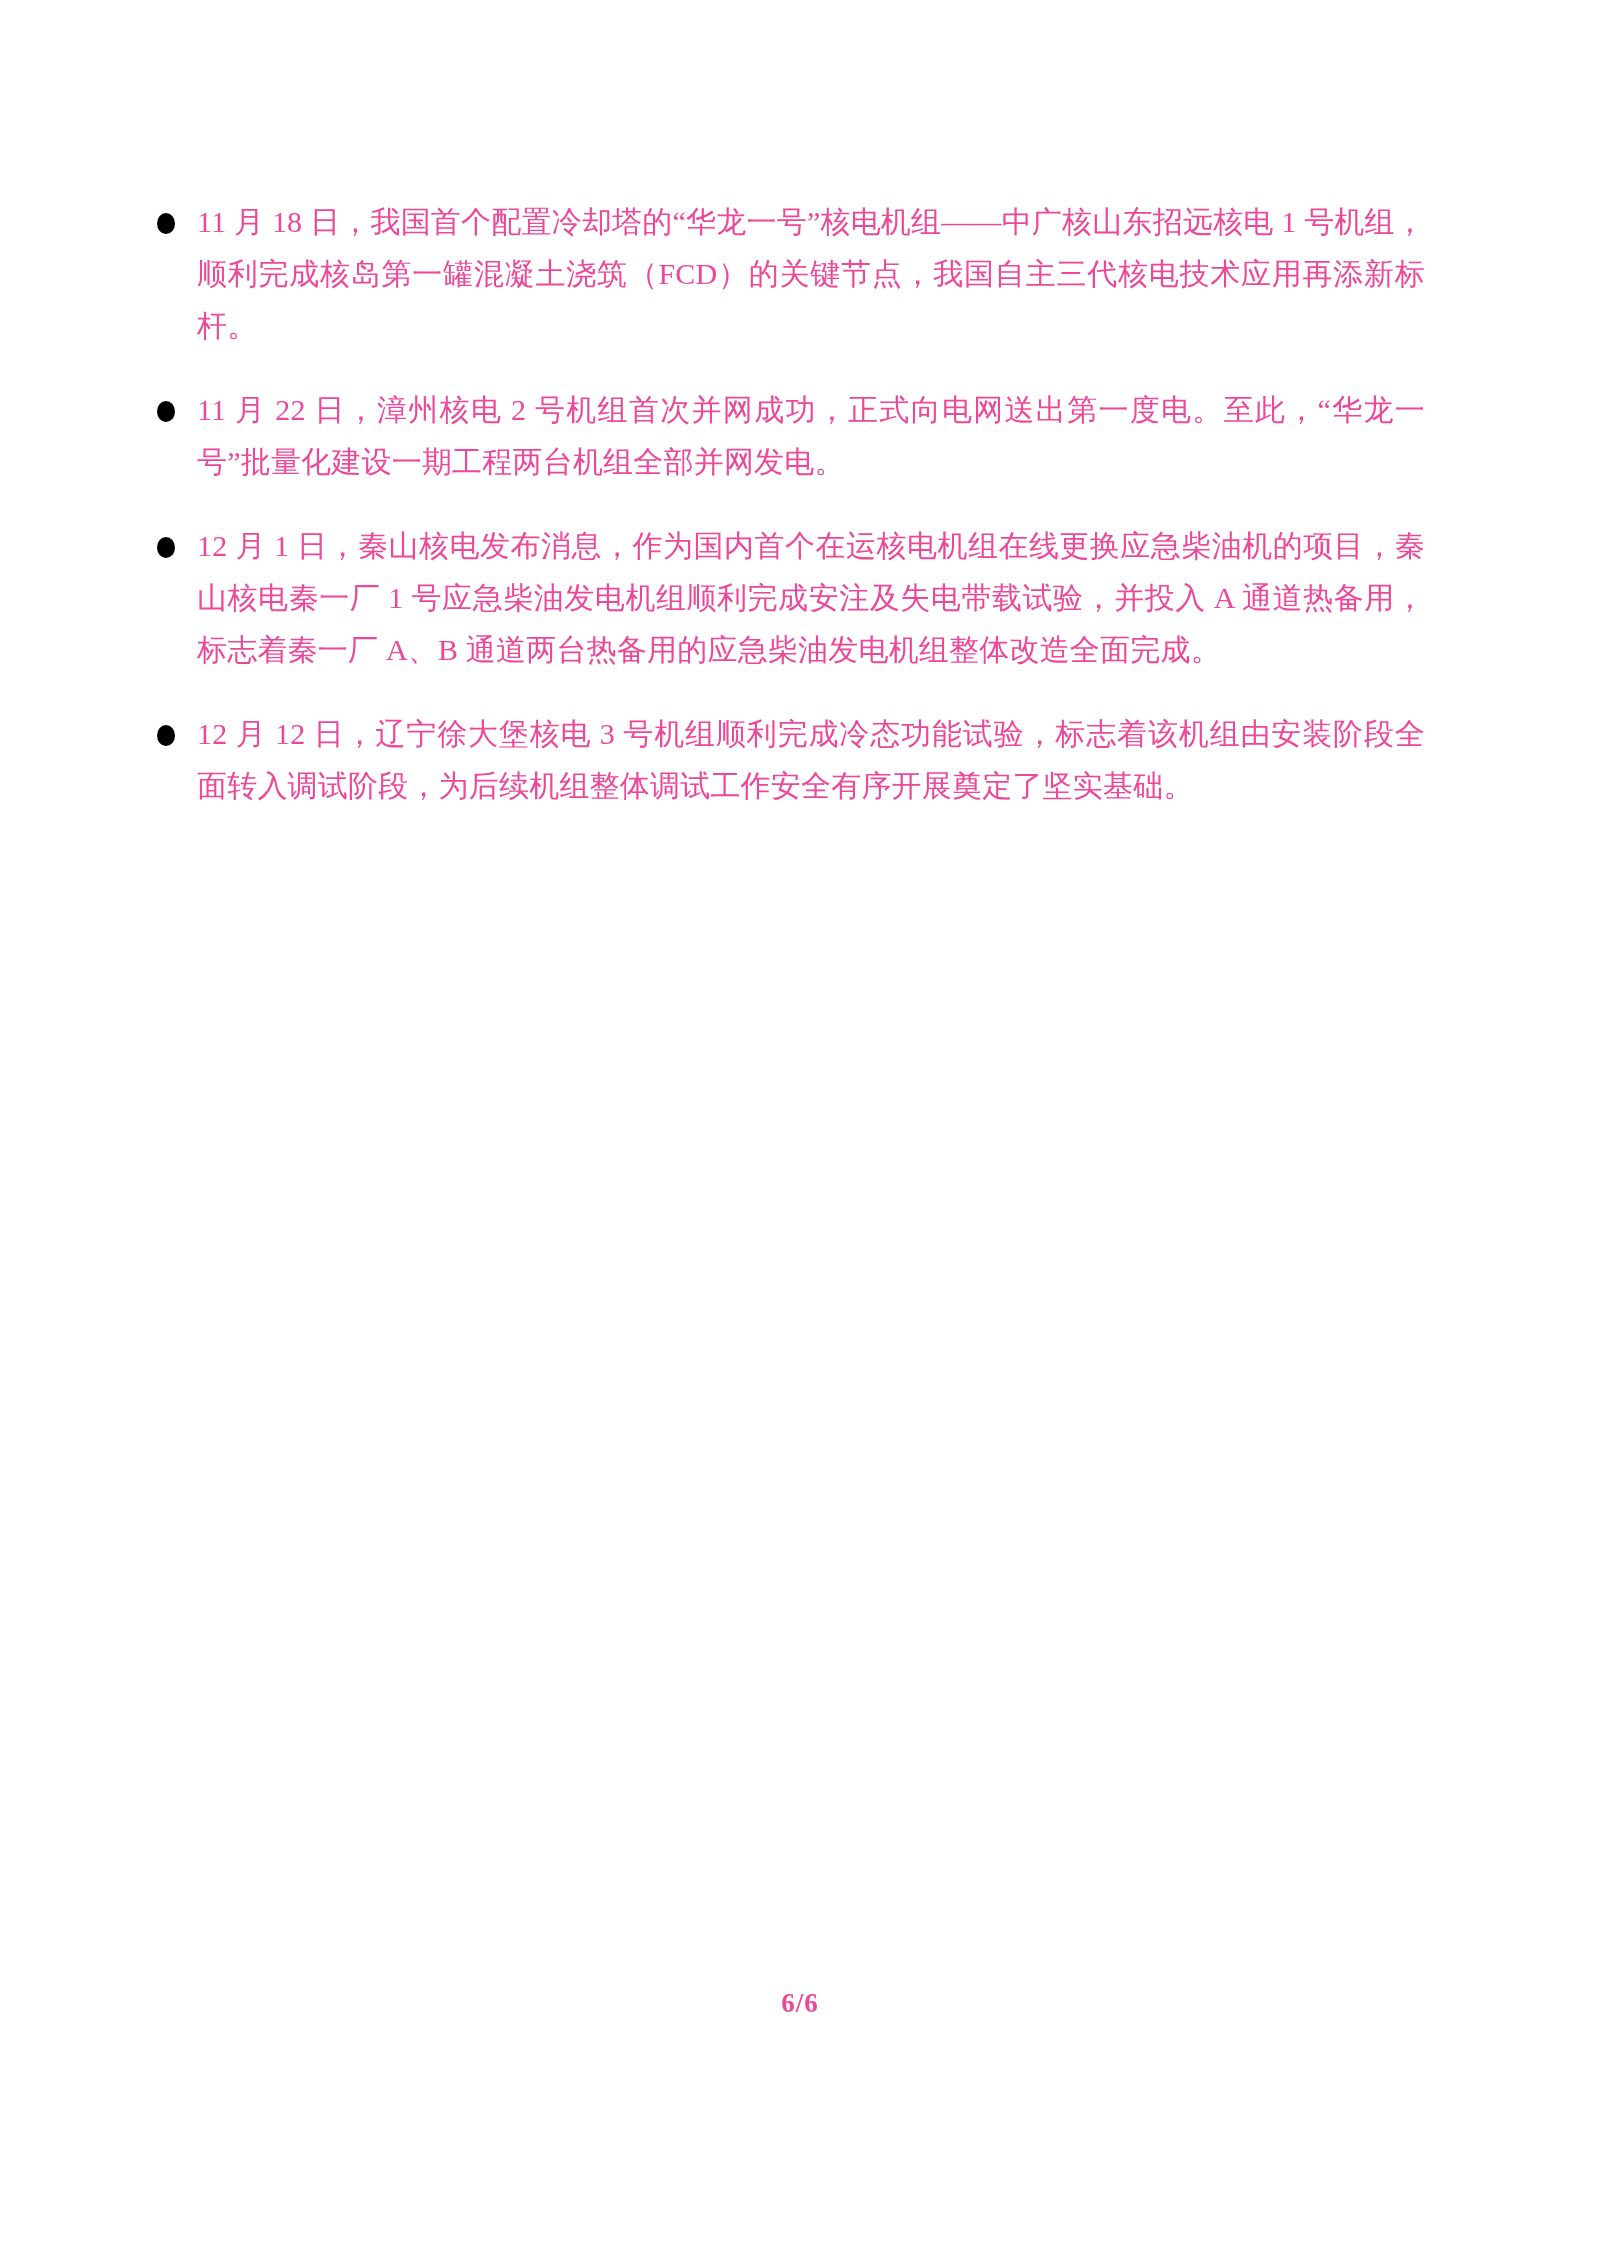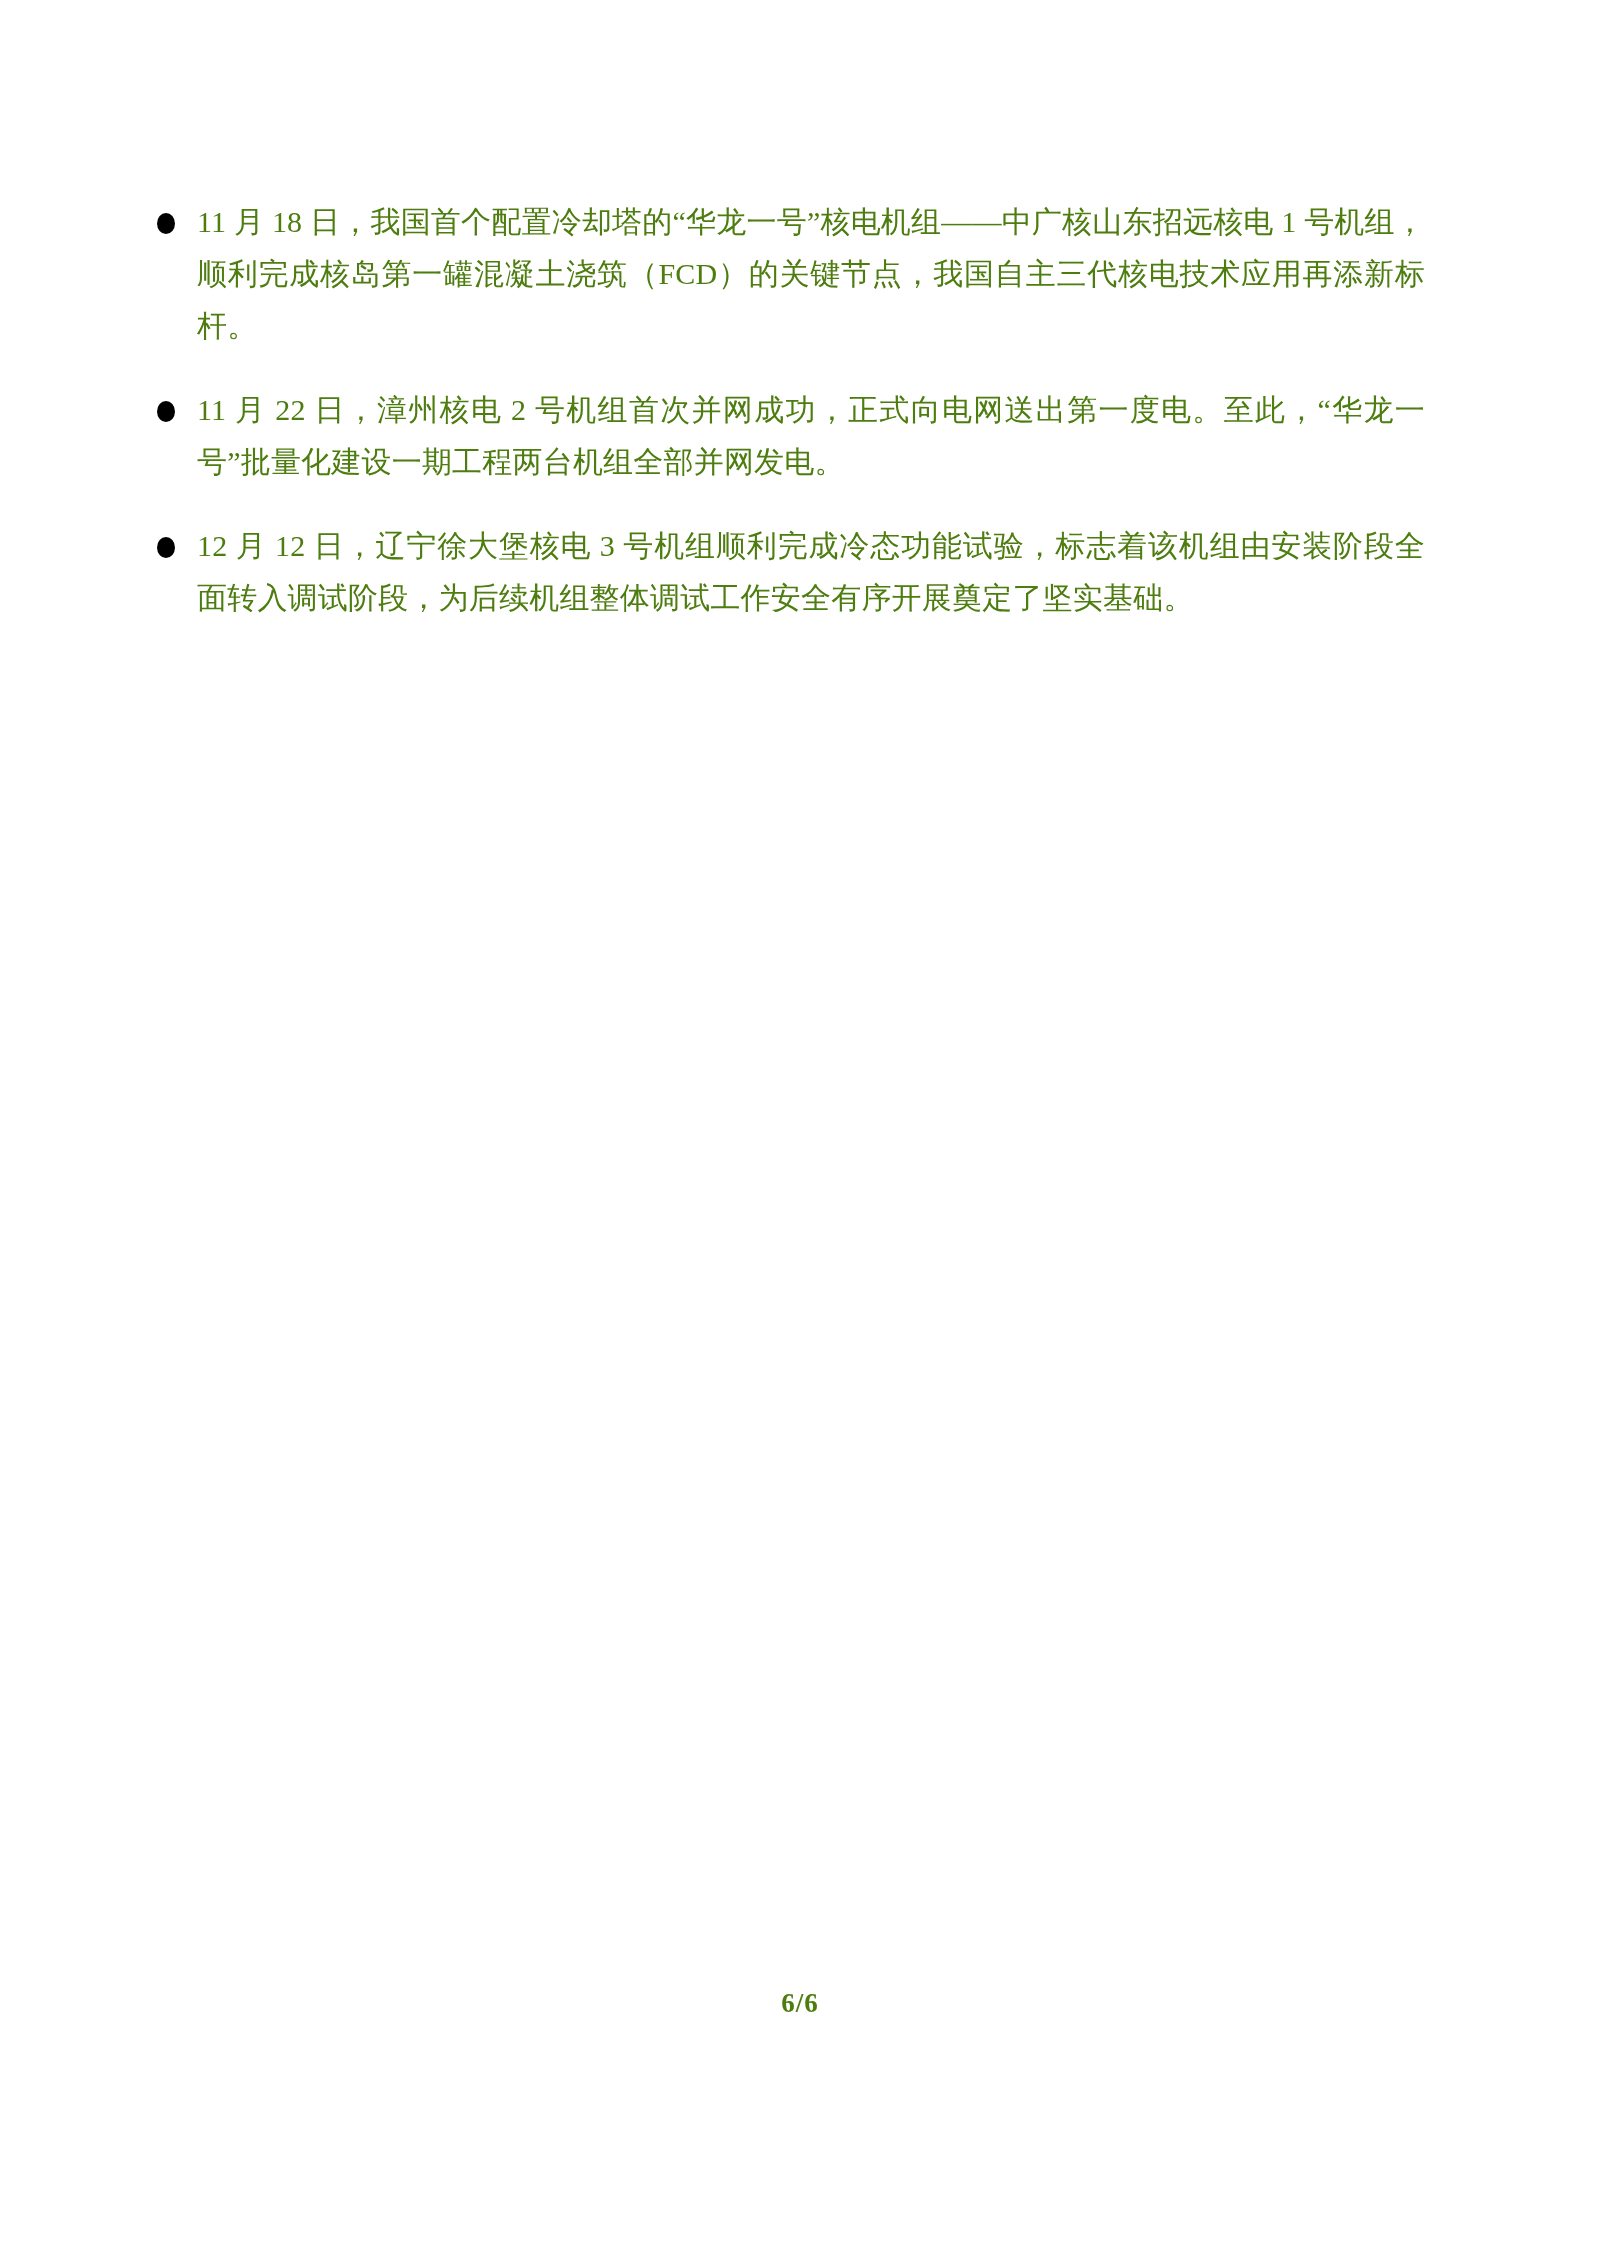--- a/index.html
+++ b/index.html
@@ -5,21 +5,21 @@
   html, body {
     margin: 0;
     padding: 0;
     background: #ffffff;
   }
   .page {
     position: relative;
     width: 1600px;
     height: 2262px;
     background: #ffffff;
-    color: #4d7c0f;
+    color: #ec4899;
     font-family: "Liberation Serif", "DejaVu Serif", serif;
     overflow: hidden;
   }
   .content {
     position: absolute;
     left: 197px;
     top: 196px;
     width: 1228px;
   }
   .bullet-item {
@@ -66,20 +66,24 @@
       <span class="bullet-dot"></span>
       <p class="bullet-text">11 月 18 日，我国首个配置冷却塔的“华龙一号”核电机组——中广核山东招远核电 1 号机组，顺利完成核岛第一罐混凝土浇筑（FCD）的关键节点，我国自主三代核电技术应用再添新标杆。</p>
     </div>
 
 
     <div class="bullet-item">
       <span class="bullet-dot"></span>
       <p class="bullet-text">11 月 22 日，漳州核电 2 号机组首次并网成功，正式向电网送出第一度电。至此，“华龙一号”批量化建设一期工程两台机组全部并网发电。</p>
     </div>
 
+    <div class="bullet-item">
+      <span class="bullet-dot"></span>
+      <p class="bullet-text">12 月 1 日，秦山核电发布消息，作为国内首个在运核电机组在线更换应急柴油机的项目，秦山核电秦一厂 1 号应急柴油发电机组顺利完成安注及失电带载试验，并投入 A 通道热备用，标志着秦一厂 A、B 通道两台热备用的应急柴油发电机组整体改造全面完成。</p>
+    </div>
 
     <div class="bullet-item">
       <span class="bullet-dot"></span>
       <p class="bullet-text">12 月 12 日，辽宁徐大堡核电 3 号机组顺利完成冷态功能试验，标志着该机组由安装阶段全面转入调试阶段，为后续机组整体调试工作安全有序开展奠定了坚实基础。</p>
     </div>
 
 
 
   </div>
 

